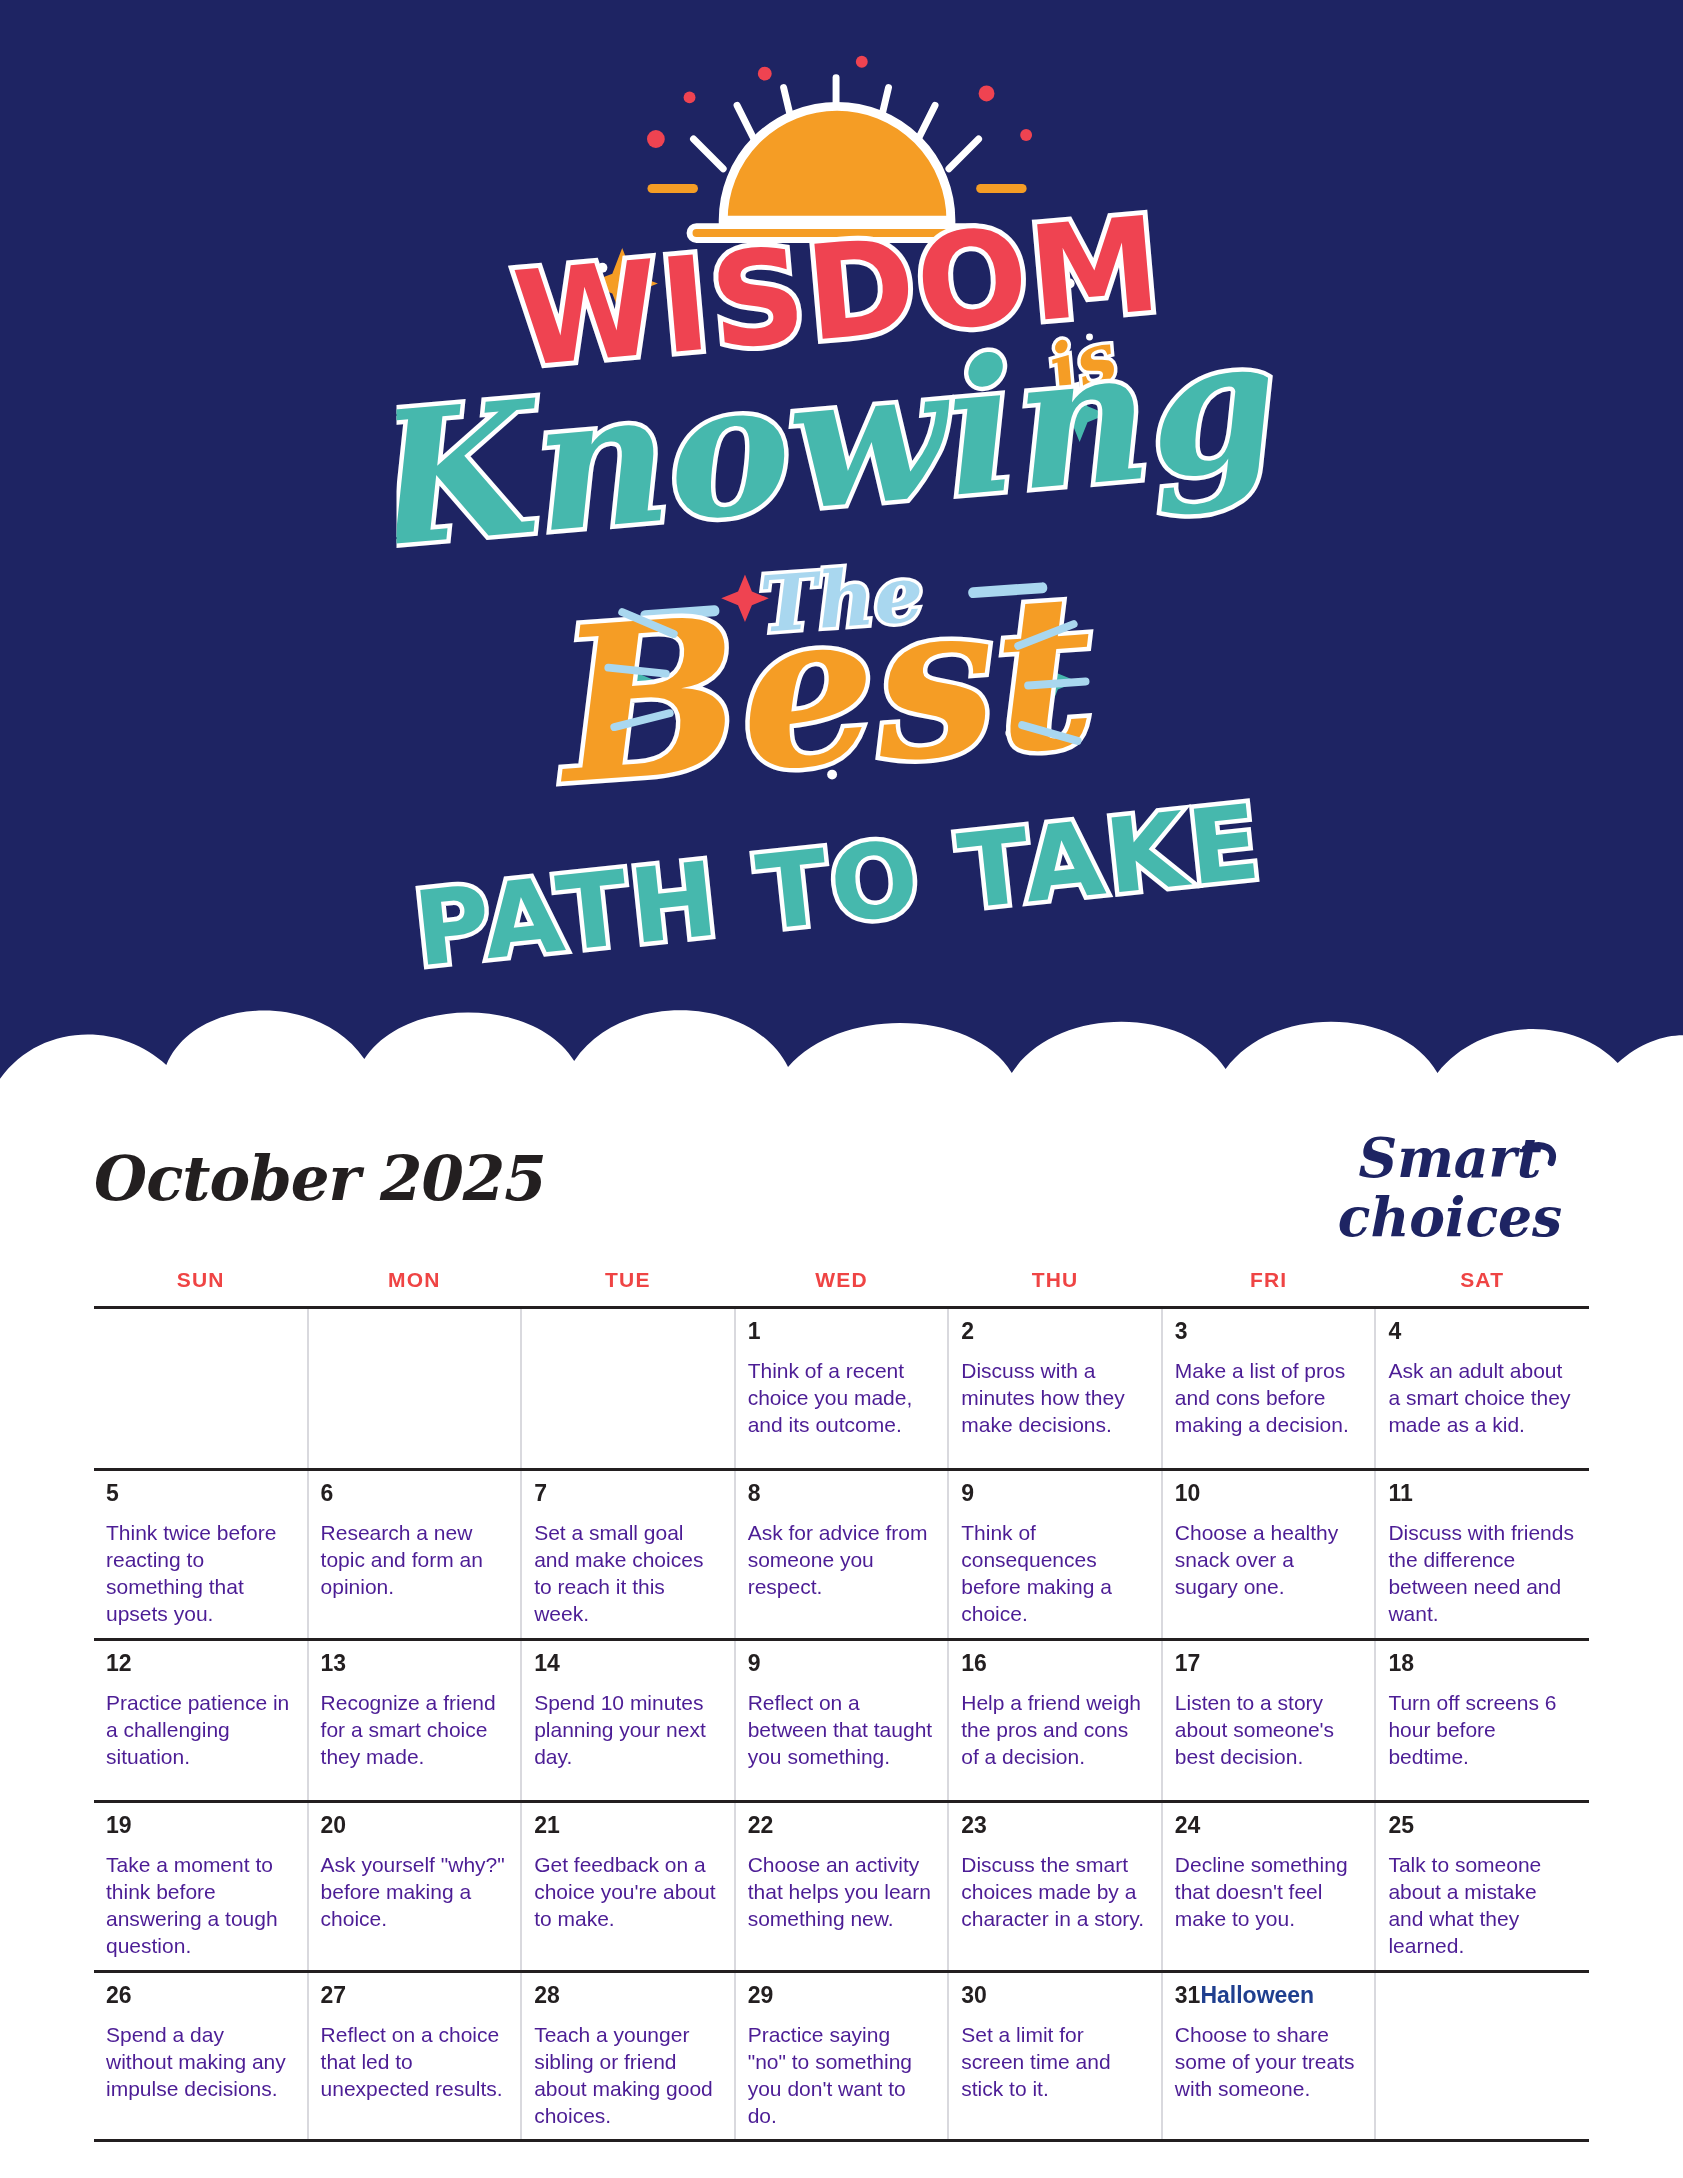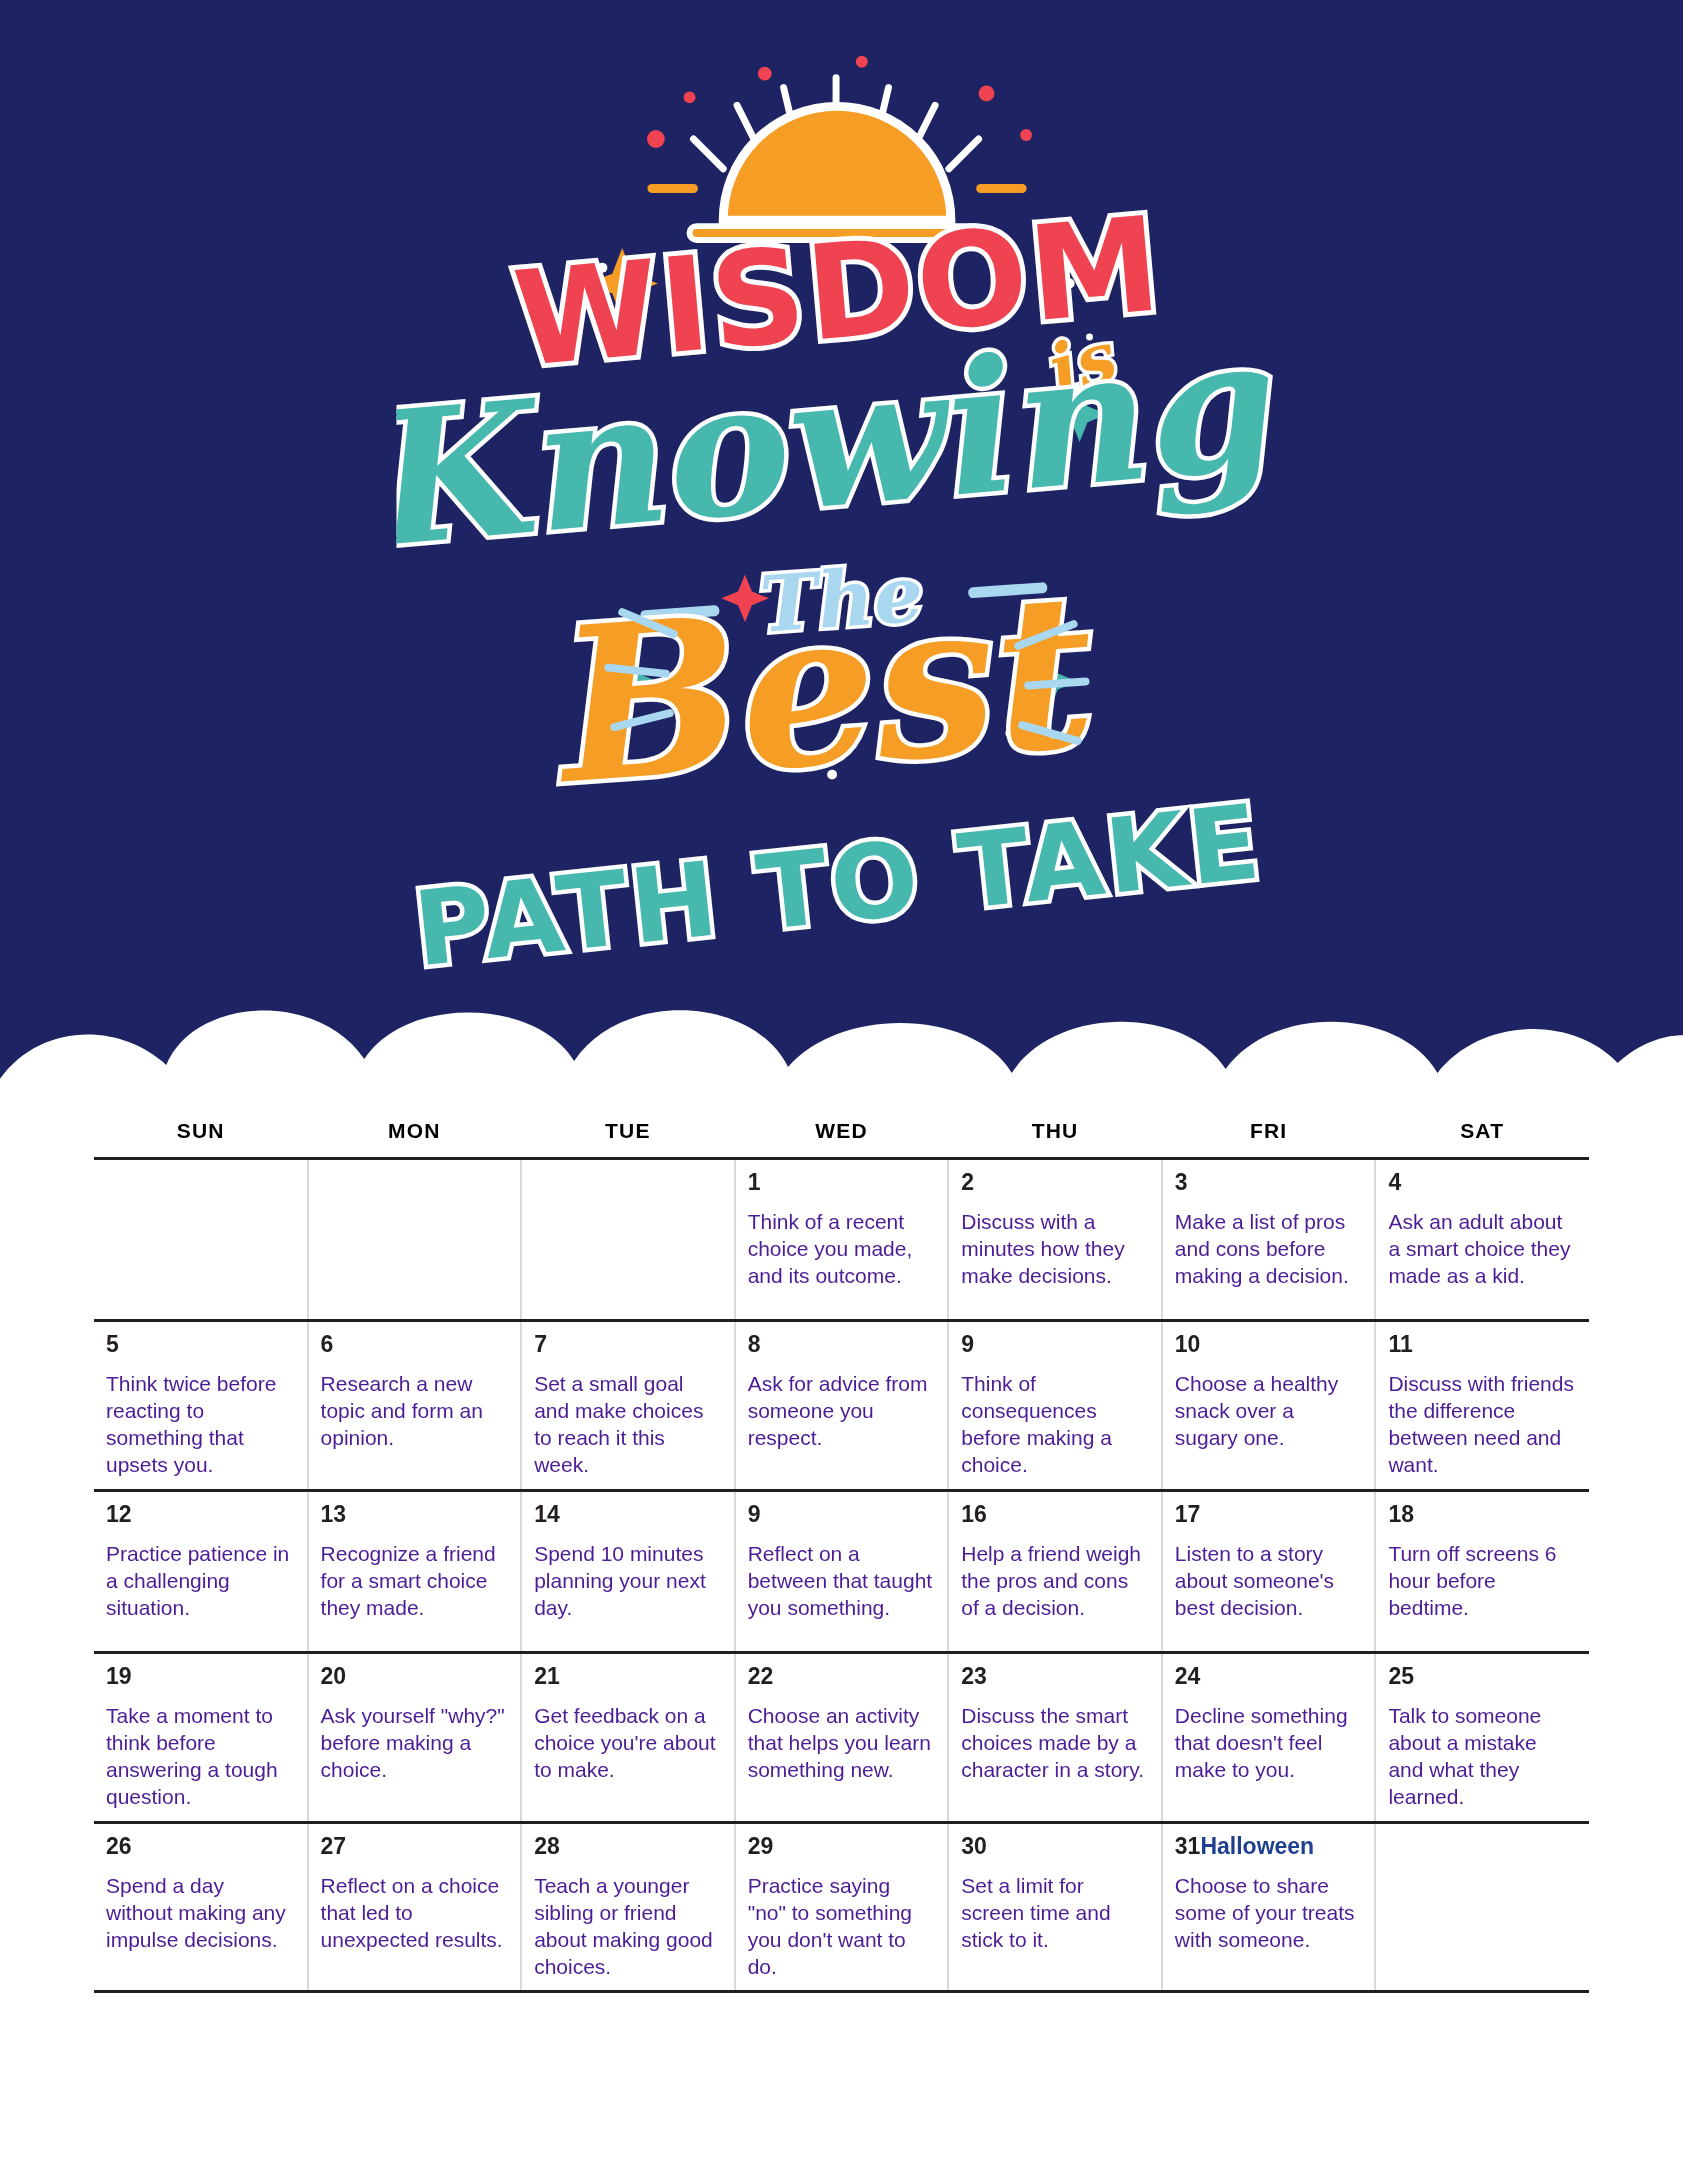--- a/index.html
+++ b/index.html
@@ -88,21 +88,21 @@
   .brand svg { display: block; }
 
   table.grid {
     width: 100%;
     border-collapse: collapse;
     table-layout: fixed;
   }
   table.grid th {
     font-size: 21px;
     font-weight: bold;
-    color: #000000;
+    color: #ef4444;
     letter-spacing: 1.2px;
     padding-bottom: 14px;
     text-align: center;
     border-bottom: 3px solid #231f20;
   }
   table.grid td {
     vertical-align: top;
     height: 162px;
     border-bottom: 3px solid #231f20;
     padding: 10px 14px 10px 12px;
@@ -228,20 +228,31 @@
         C 1066,66 1196,66 1238,130
         C 1288,62 1416,70 1452,134
         C 1496,78 1588,76 1634,124
         C 1656,104 1680,96 1700,96
         L1700,240 Z"></path>
     </svg>
   </div>
 
   <div class="calendar">
 
+    <div class="cal-head">
+      <div class="month-title">October 2025</div>
+
+      <div class="brand">
+        <svg viewBox="0 0 250 140" xmlns="http://www.w3.org/2000/svg">
+          <text x="120" y="58" text-anchor="middle" font-family="DejaVu Serif, serif" font-style="italic" font-weight="bold" font-size="54" fill="#1e2463">Smart</text>
+          <text x="120" y="118" text-anchor="middle" font-family="DejaVu Serif, serif" font-style="italic" font-weight="bold" font-size="54" fill="#1e2463">choices</text>
+          <path d="M196 30 C214 22 228 30 222 44" stroke="#1e2463" stroke-width="7" fill="none" stroke-linecap="round"></path>
+        </svg>
+      </div>
+    </div>
 
     <table class="grid">
       <thead>
         <tr>
           <th>SUN</th>
           <th>MON</th>
           <th>TUE</th>
           <th>WED</th>
           <th>THU</th>
           <th>FRI</th>

